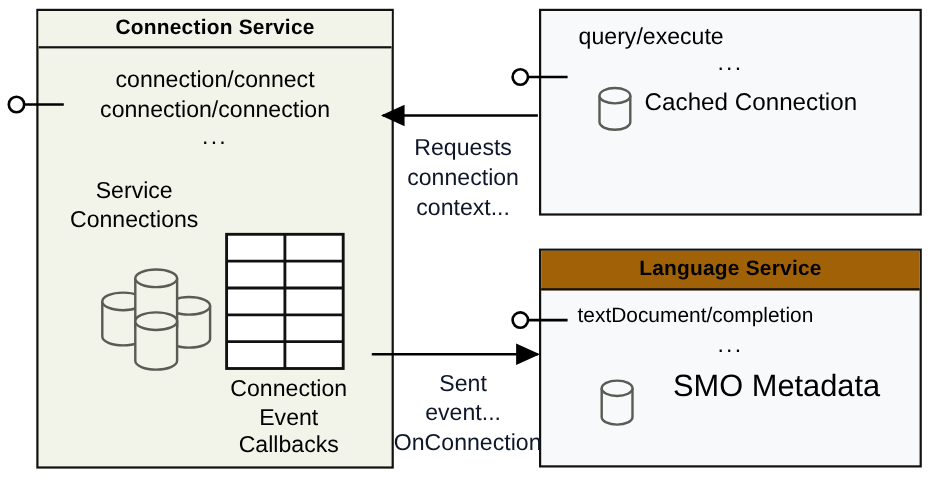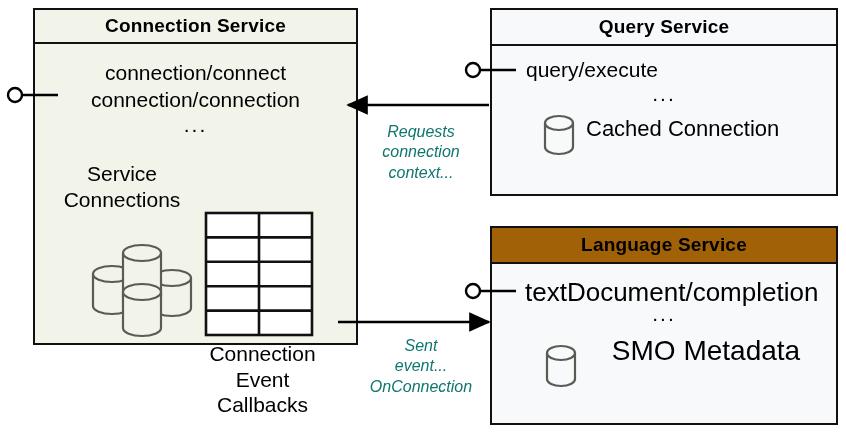--- a/index.html
+++ b/index.html
@@ -41,21 +41,21 @@
     position: relative;
     flex: 1 1 auto;
     box-sizing: border-box;
   }
 
   
   #connection-service {
     left: 33px;
     top: 8px;
     width: 325px;
-    height: 337px;
+    height: 418px;
     background: #f2f4e9;
   }
   #connection-service .box-title { height: 34px; background: #f2f4e9; }
 
   .cs-ops {
     position: absolute;
     left: 0; right: 0;
     top: 16px;
     text-align: center;
     font-size: 21px;
@@ -144,21 +144,21 @@
     width: 348px;
     height: 199px;
     background: #f8f9fb;
   }
   #language-service .box-title { height: 36px; background: #a16207; }
 
   .ls-op {
     position: absolute;
     left: 33px;
     top: 13px;
-    font-size: 26px;
+    font-size: 19px;
     white-space: nowrap;
   }
   .ls-ellipsis {
     position: absolute;
     left: 0; right: 0;
     top: 38px;
     text-align: center;
     font-size: 21px;
     letter-spacing: 2px;
   }
@@ -182,25 +182,24 @@
   
   #overlay {
     position: absolute;
     left: 0; top: 0;
     width: 846px;
     height: 436px;
     pointer-events: none;
   }
   .edge-label {
     position: absolute;
-    font-style: italic;
-    font-size: 16px;
+    font-size: 21px;
     line-height: 1.28;
     text-align: center;
-    color: #0f766e;
+    color: #0f172a;
   }
   #label-requests {
     left: 362px;
     top: 122px;
     width: 118px;
   }
   #label-sent {
     left: 358px;
     top: 336px;
     width: 126px;
@@ -259,21 +258,20 @@
       <div class="cs-callback-label">
         <div>Connection</div>
         <div>Event</div>
         <div>Callbacks</div>
       </div>
 
     </div>
   </div>
 
   <div class="box" id="query-service">
-    <div class="box-title">Query Service</div>
     <div class="box-body">
       <div class="qs-op">query/execute</div>
       <div class="qs-ellipsis">...</div>
       <div class="qs-cyl">
         <svg width="34" height="42" viewBox="0 0 34 42" fill="none">
           <g stroke="#595b54" stroke-width="2.2" fill="#f8f9fb">
             <path d="M3,9 L3,33 A14,7 0 0 0 31,33 L31,9"></path>
             <ellipse cx="17" cy="9" rx="14" ry="7"></ellipse>
           </g>
         </svg>

